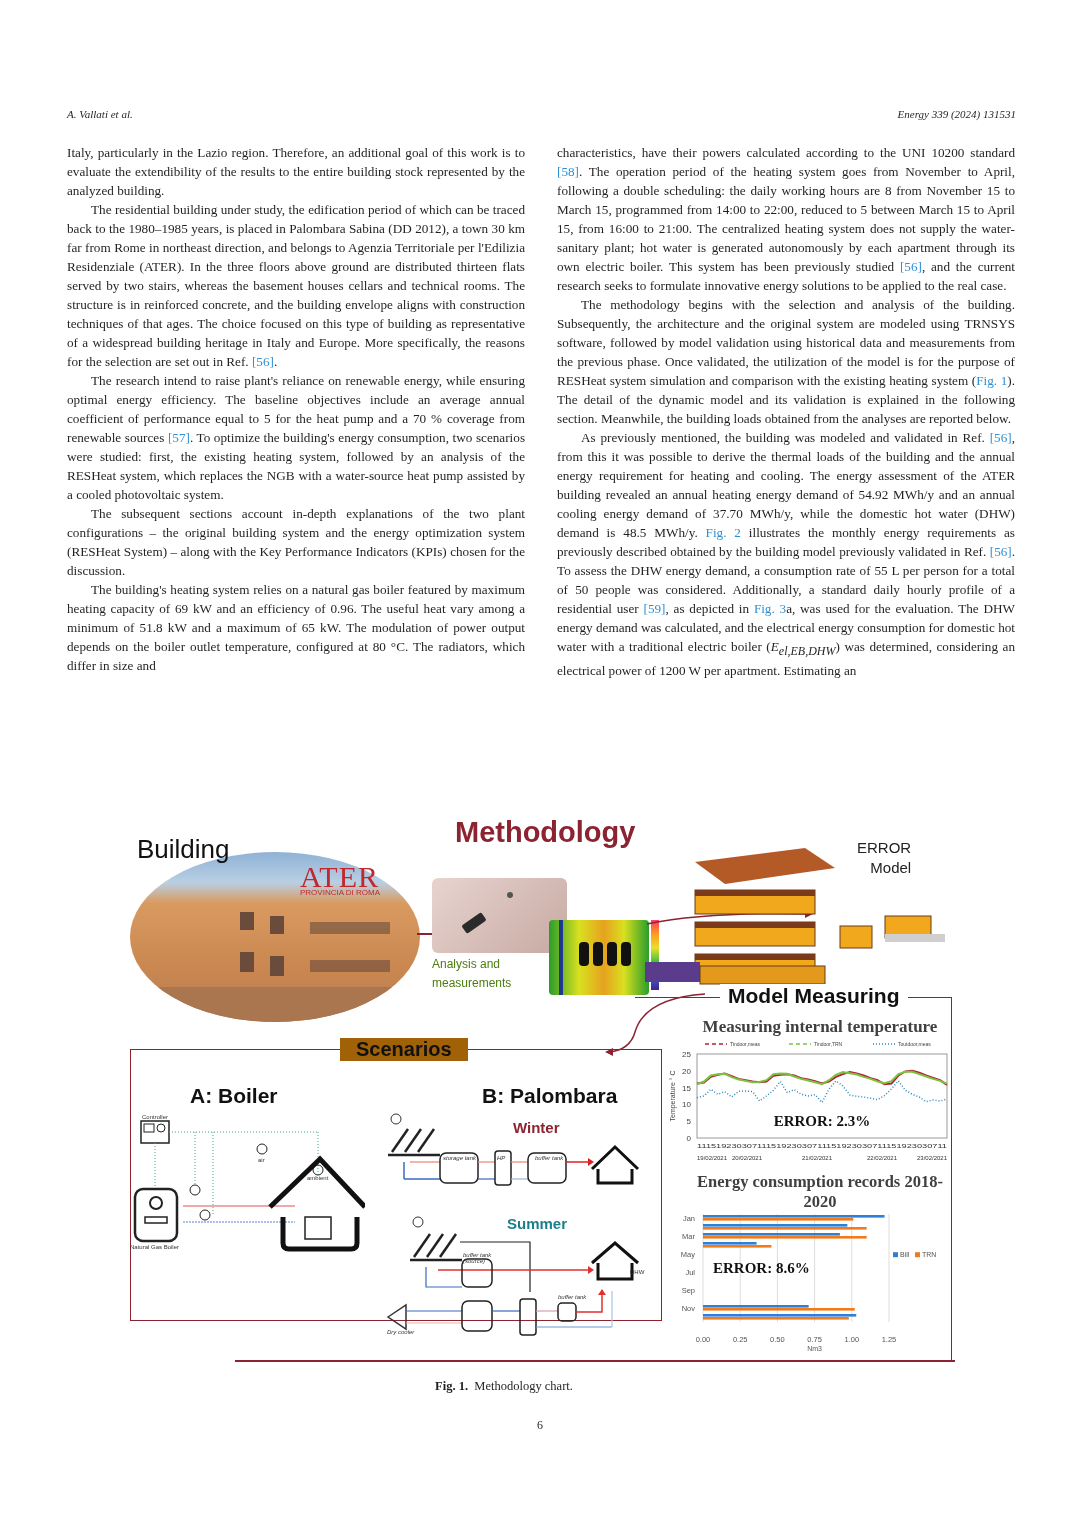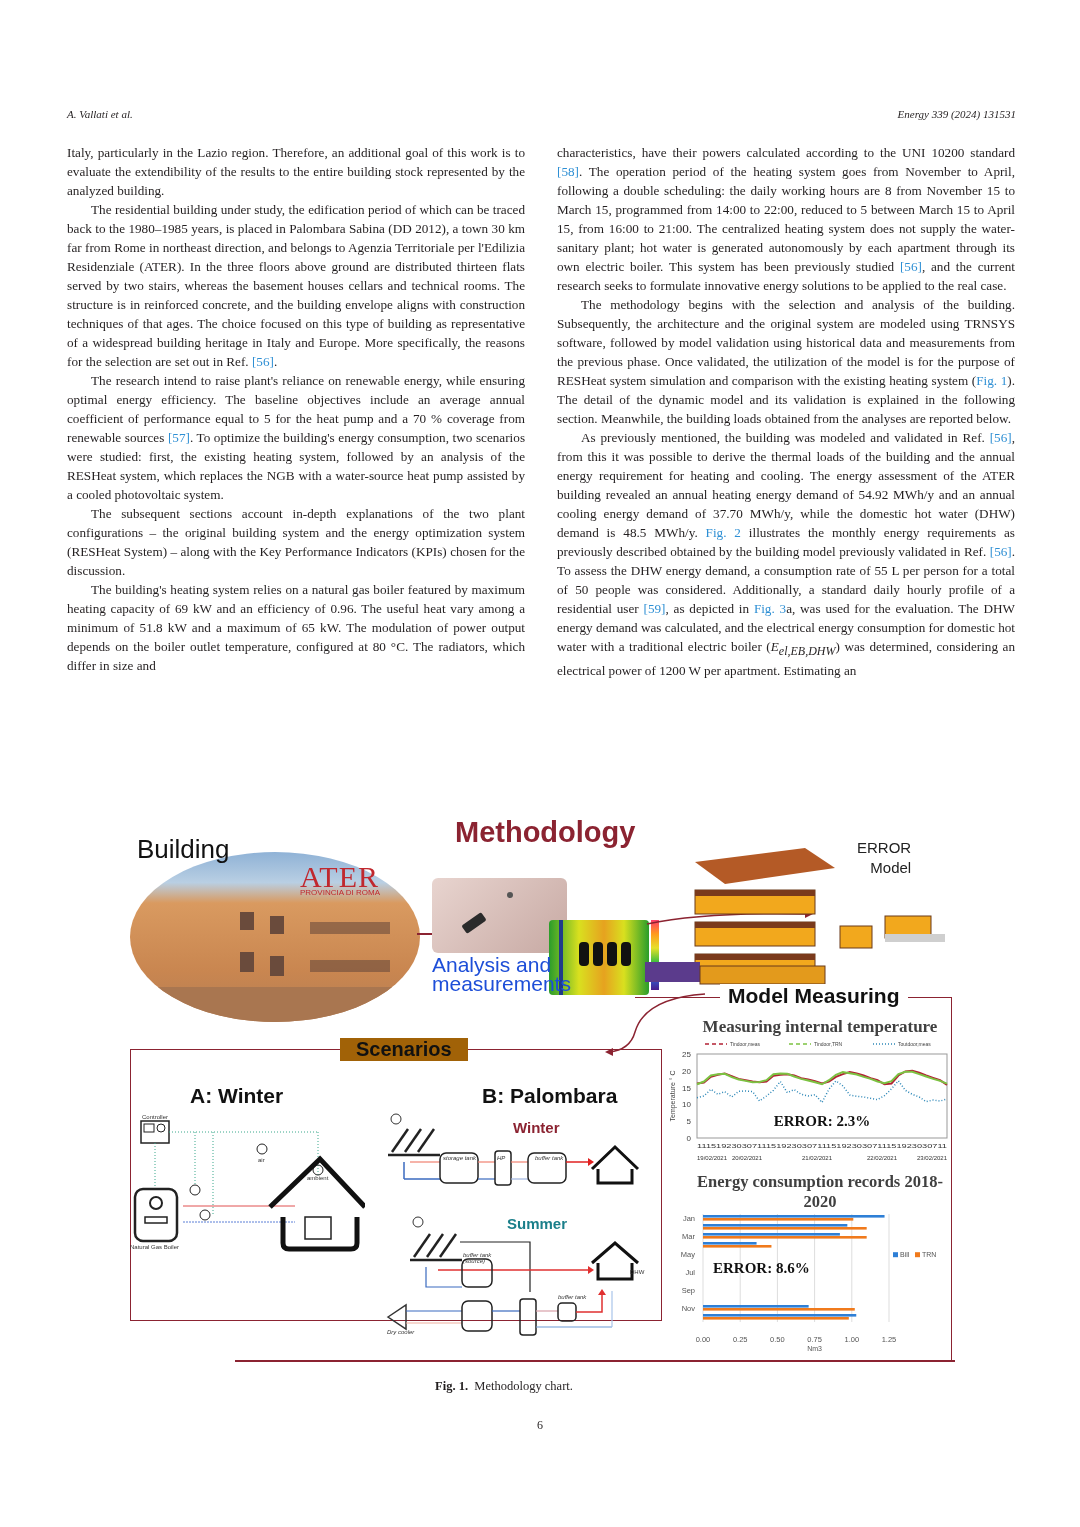--- a/index.html
+++ b/index.html
@@ -29,21 +29,21 @@
   .bp-win { position:absolute; background:#6a4b3c; }
   .ater-logo { position:absolute; left:175px; top:48px; }
   .ater-word { font-size:30px; color:#c0282e; font-family:"Liberation Serif",serif; letter-spacing:1px; }
   .ater-sub { font-size:8px; color:#c0282e; margin-top:-6px; }
   .analysis-photo { position:absolute; left:307px; top:66px; width:135px; height:75px; border-radius:6px;
          background:linear-gradient(135deg,#e8d4cf,#c7a9a3); }
   .thermal-img { position:absolute; left:424px; top:108px; width:100px; height:75px; border-radius:4px;
          background:linear-gradient(90deg,#2a9d2a,#d9e01f 30%,#e6a21f 55%,#d9e01f 75%,#2a9d2a); }
   .thermal-scale { position:absolute; left:526px; top:108px; width:8px; height:70px;
          background:linear-gradient(180deg,#ff3b6b,#ff9a1e,#e6e02a,#3fbf3f,#2a6ad9,#4a1d8c); }
-  .analysis-label { position:absolute; left:307px; top:143px; font-size:21px; color:#1d4ed8; line-height:19px; }
+  .analysis-label { position:absolute; left:307px; top:143px; font-size:12px; color:#4d7c0f; line-height:19px; }
   .trnsys-label { position:absolute; left:732px; top:26px; font-size:15px; color:#222; text-align:right; line-height:20px; }
   .trnsys-model { position:absolute; left:680px; top:50px; }
   .connector { position:absolute; background:#8b2331; }
   .mv-title { position:absolute; left:605px; top:174px; font-size:21px; font-weight:bold; color:#111; }
   .mv-box { position:absolute; left:510px; top:185px; width:316px; height:363px;
          border-top:1.5px solid #8b2331; border-right:1.5px solid #8b2331; }
   .scenarios-box { position:absolute; left:5px; top:237px; width:530px; height:270px; border:1.5px solid #8b2331; }
   .scenarios-label { position:absolute; left:215px; top:226px; font-size:20px; font-weight:bold; background:#a16207; padding:0 16px; color:#111; }
   .bottom-line { position:absolute; left:110px; top:548px; width:720px; height:1.5px; background:#8b2331; }
   .scen-head { position:absolute; font-size:21px; font-weight:bold; color:#111; }
@@ -207,21 +207,21 @@
       <rect x="38" y="107" width="145.824" height="2.6" fill="#f07a1c"></rect>
       <rect x="228" y="42.2" width="5" height="5" fill="#2e7fd6"></rect>
       <text x="235" y="47.2" font-size="7" fill="#555" font-family="Liberation Sans, sans-serif">Bill</text>
       <rect x="250" y="42.2" width="5" height="5" fill="#f07a1c"></rect>
       <text x="257" y="47.2" font-size="7" fill="#555" font-family="Liberation Sans, sans-serif">TRN</text>
       <text x="48" y="63.400000000000006" font-size="15" font-weight="bold" fill="#111" font-family="Liberation Serif, serif">ERROR: 8.6%</text>
     </svg>
 
   <div class="scenarios-box"></div>
   <div class="scenarios-label">Scenarios</div>
-  <div class="scen-head" style="left:65px;top:272px;">A: Winter</div>
+  <div class="scen-head" style="left:65px;top:272px;">A: Boiler</div>
   <div class="scen-head" style="left:357px;top:272px;">B: Palombara</div>
   <div class="season" style="left:388px;top:307px;color:#8b2331">Winter</div>
   <div class="season" style="left:382px;top:403px;color:#1a7f8a">Summer</div>
 
   <svg style="position:absolute;left:0;top:295px" width="240" height="160">
     <rect x="16" y="14" width="28" height="22" fill="none" stroke="#222" stroke-width="1.5"></rect>
     <rect x="19" y="17" width="10" height="8" fill="none" stroke="#222"></rect>
     <circle cx="36" cy="21" r="4" fill="none" stroke="#222"></circle>
     <line x1="44" y1="25" x2="193" y2="25" stroke="#3aa88c" stroke-dasharray="1,2"></line>
     <line x1="30" y1="36" x2="30" y2="82" stroke="#3aa88c" stroke-dasharray="1,2"></line>

